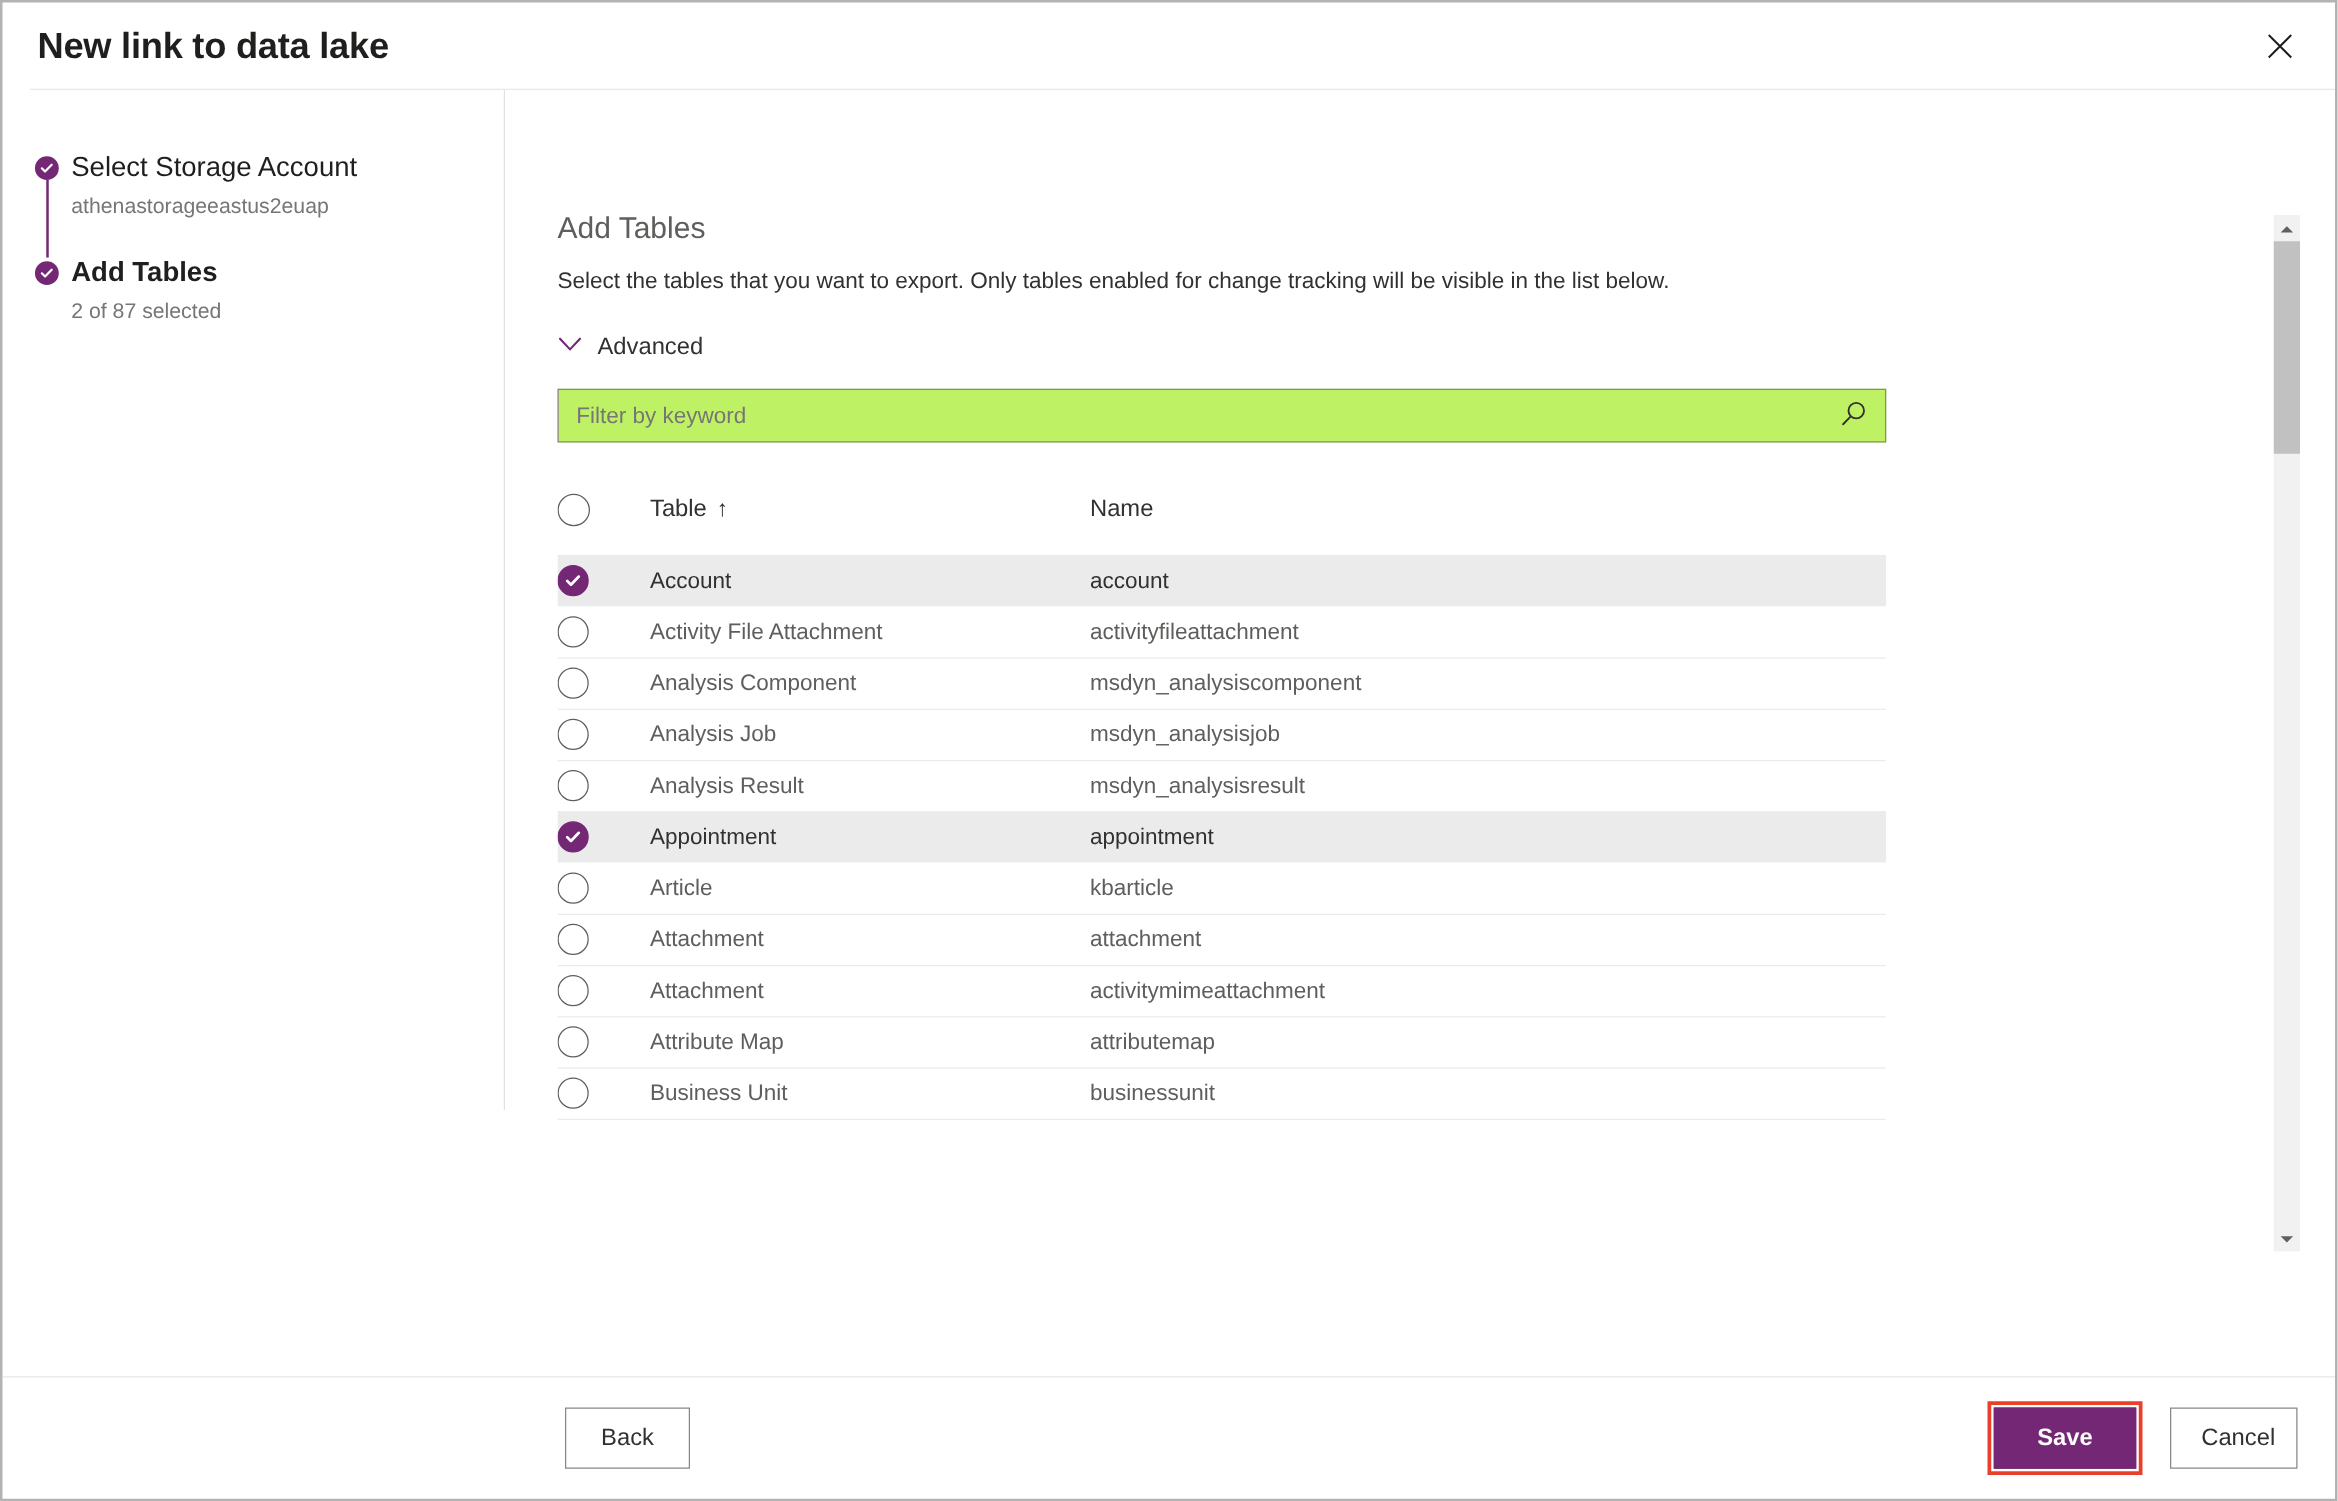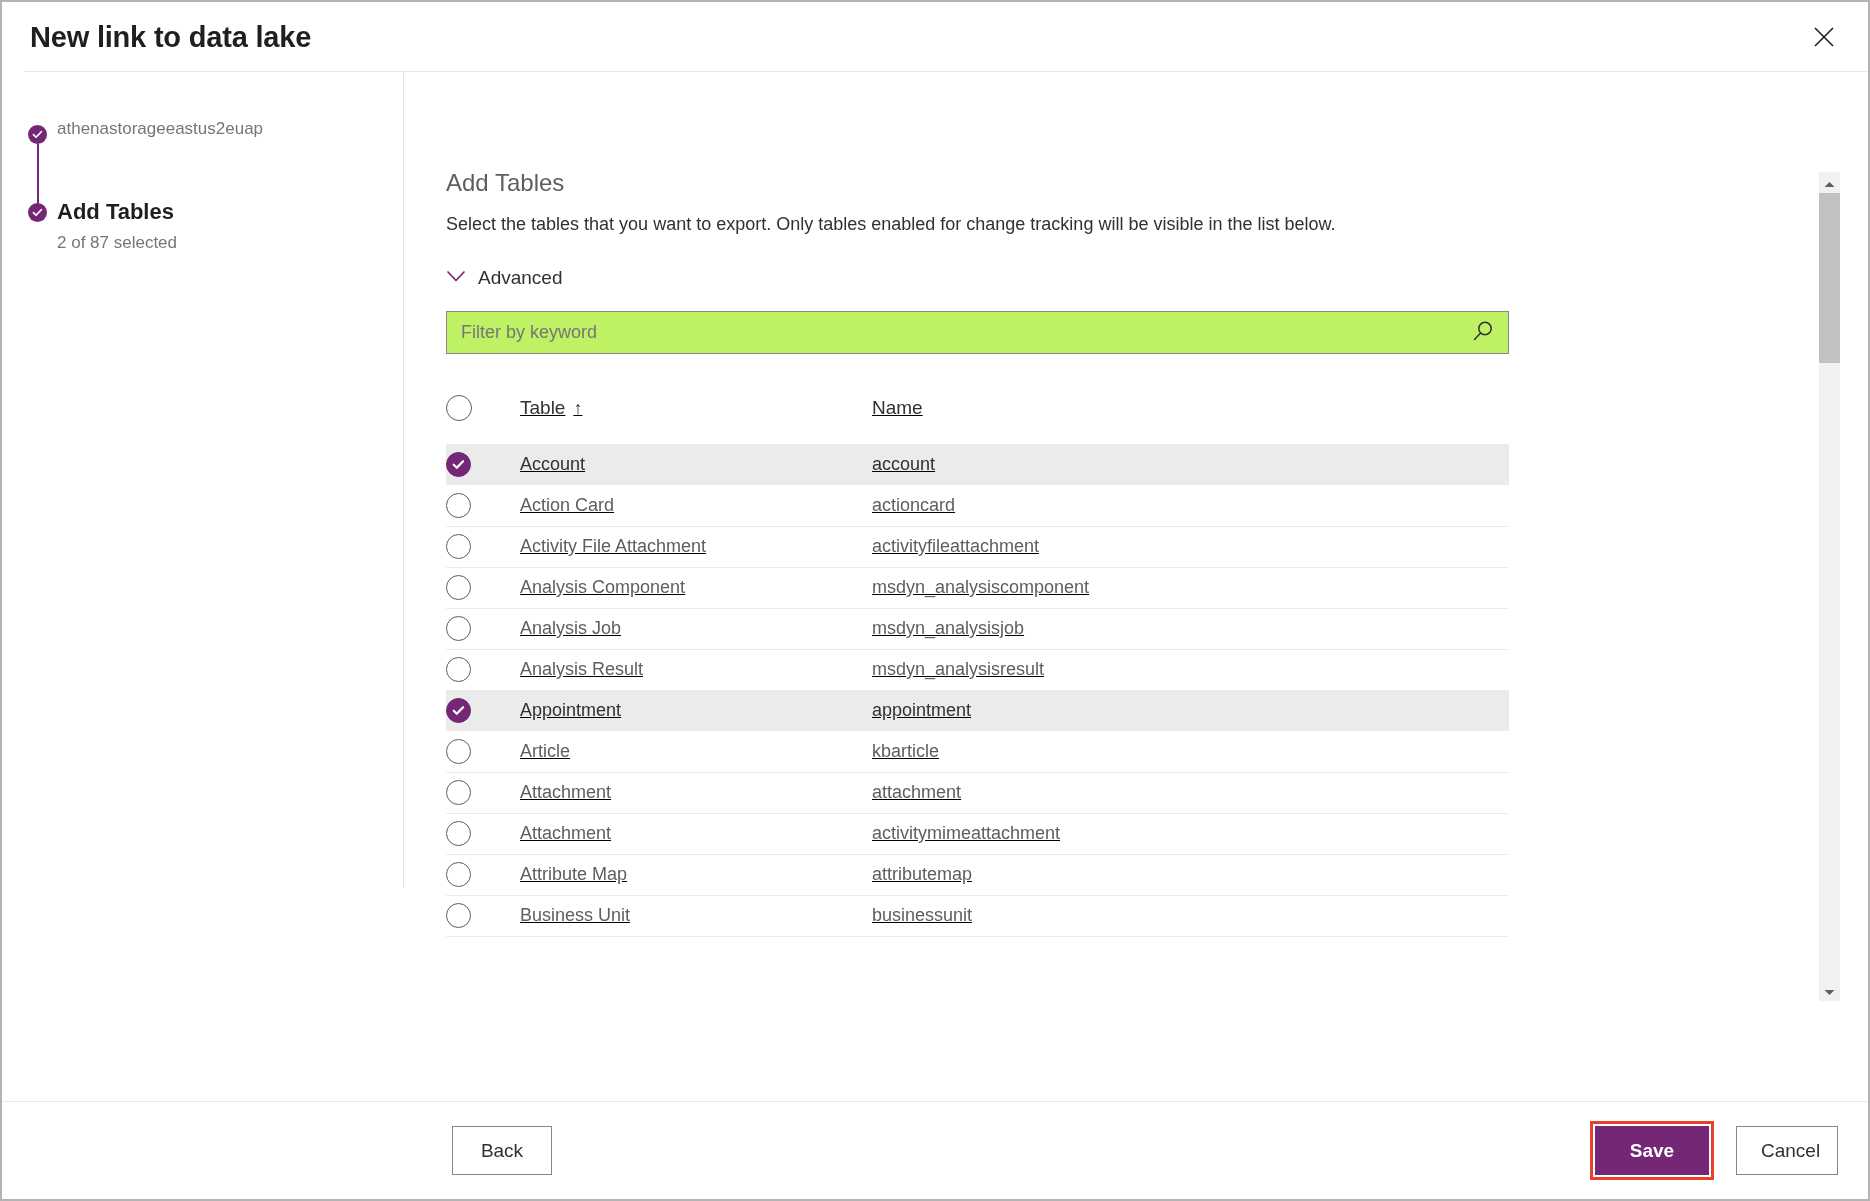--- a/index.html
+++ b/index.html
@@ -188,21 +188,21 @@
     background: transparent; border: none; cursor: pointer;
   }
 
   
   .table-area {
     width: 1063px;
     flex: 1 1 auto;
     min-height: 0;
     overflow: hidden;
   }
-  .tbl { width: 100%; border-collapse: collapse; text-decoration: underline; }
+  .tbl { width: 100%; border-collapse: collapse; }
   .tbl thead th {
     text-align: left;
     font-weight: normal;
     font-size: 19px;
     color: #323130;
     padding: 0 0 22px 0;
     vertical-align: middle;
     height: 50px;
   }
   .col-check { width: 74px; }
@@ -347,20 +347,21 @@
     <div class="wizard">
       <div class="wizard-divider"></div>
 
       <div class="step">
         <span class="step-bullet">
           <svg width="11" height="11" viewBox="0 0 12 12">
             <path d="M1.6 6.2 L4.4 9 L10.2 3" stroke="#ffffff" stroke-width="1.9" fill="none" stroke-linecap="round" stroke-linejoin="round"></path>
           </svg>
         </span>
         <span class="step-connector"></span>
+        <div class="step-label">Select Storage Account</div>
         <div class="step-sub">athenastorageeastus2euap</div>
       </div>
 
       <div class="step current">
         <span class="step-bullet">
           <svg width="11" height="11" viewBox="0 0 12 12">
             <path d="M1.6 6.2 L4.4 9 L10.2 3" stroke="#ffffff" stroke-width="1.9" fill="none" stroke-linecap="round" stroke-linejoin="round"></path>
           </svg>
         </span>
         <div class="step-label">Add Tables</div>
@@ -417,25 +418,20 @@
                   <td class="cell-check"><span class="ck checked">
                       <svg width="13" height="13" viewBox="0 0 12 12">
                         <path d="M1.6 6.2 L4.4 9 L10.2 3" stroke="#ffffff" stroke-width="2" fill="none" stroke-linecap="round" stroke-linejoin="round"></path>
                       </svg>
                     </span></td>
                   <td>Account</td>
                   <td>account</td>
                 </tr>
                 <tr>
                   <td class="cell-check"><span class="ck"></span></td>
-                  <td>Action Card</td>
-                  <td>actioncard</td>
-                </tr>
-                <tr>
-                  <td class="cell-check"><span class="ck"></span></td>
                   <td>Activity File Attachment</td>
                   <td>activityfileattachment</td>
                 </tr>
                 <tr>
                   <td class="cell-check"><span class="ck"></span></td>
                   <td>Analysis Component</td>
                   <td>msdyn_analysiscomponent</td>
                 </tr>
                 <tr>
                   <td class="cell-check"><span class="ck"></span></td>

